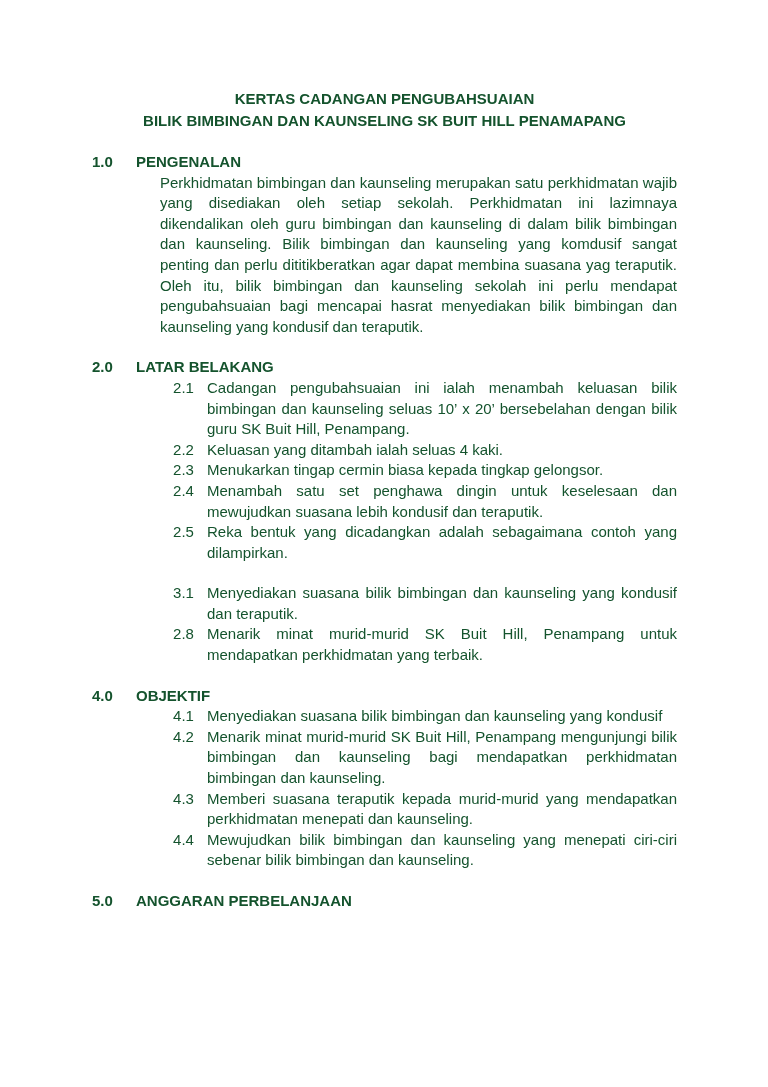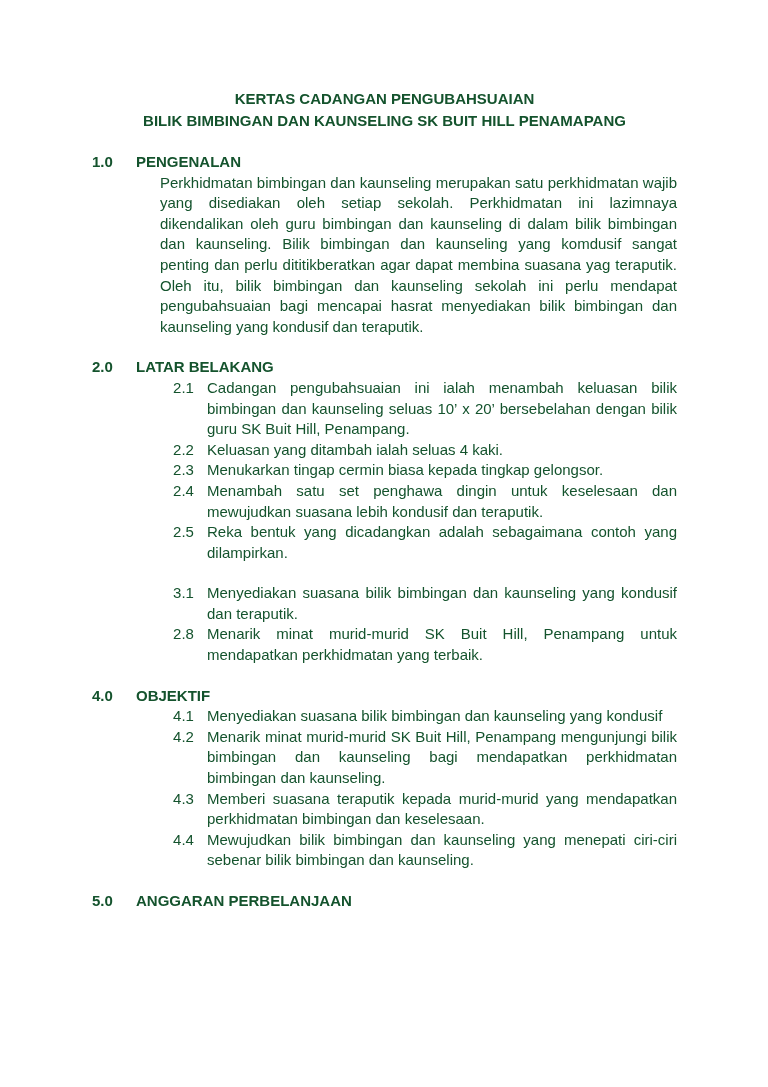--- a/index.html
+++ b/index.html
@@ -130,21 +130,21 @@
       <div class="subitem">
         <span class="subitem-num">4.1</span>
         <p class="subitem-text">Menyediakan suasana bilik bimbingan dan kaunseling yang kondusif</p>
       </div>
       <div class="subitem">
         <span class="subitem-num">4.2</span>
         <p class="subitem-text">Menarik minat murid-murid SK Buit Hill, Penampang mengunjungi bilik bimbingan dan kaunseling bagi mendapatkan perkhidmatan bimbingan dan kaunseling.</p>
       </div>
       <div class="subitem">
         <span class="subitem-num">4.3</span>
-        <p class="subitem-text">Memberi suasana teraputik kepada murid-murid yang mendapatkan perkhidmatan bimbingan dan keselesaan.</p>
+        <p class="subitem-text">Memberi suasana teraputik kepada murid-murid yang mendapatkan perkhidmatan menepati dan kaunseling.</p>
       </div>
       <div class="subitem">
         <span class="subitem-num">4.4</span>
         <p class="subitem-text">Mewujudkan bilik bimbingan dan kaunseling yang menepati ciri-ciri sebenar bilik bimbingan dan kaunseling.</p>
       </div>
     </div>
   </div>
 
   <div class="section">
     <div class="section-heading-row">

